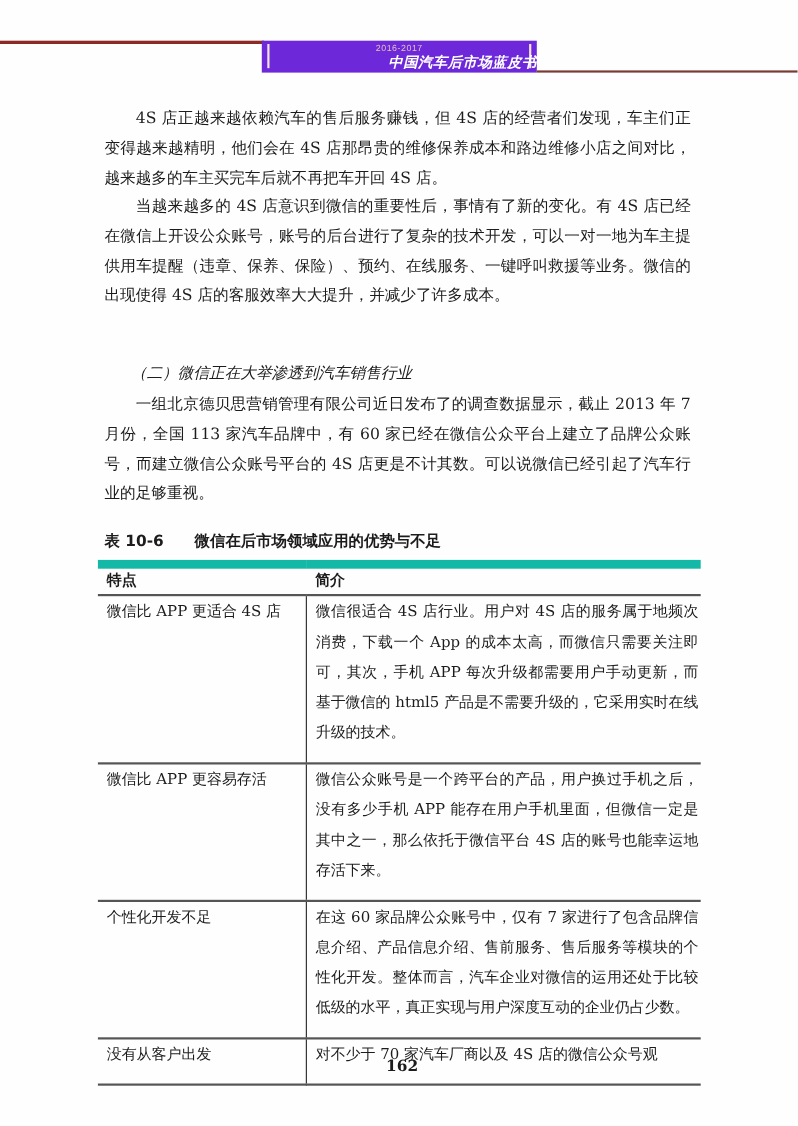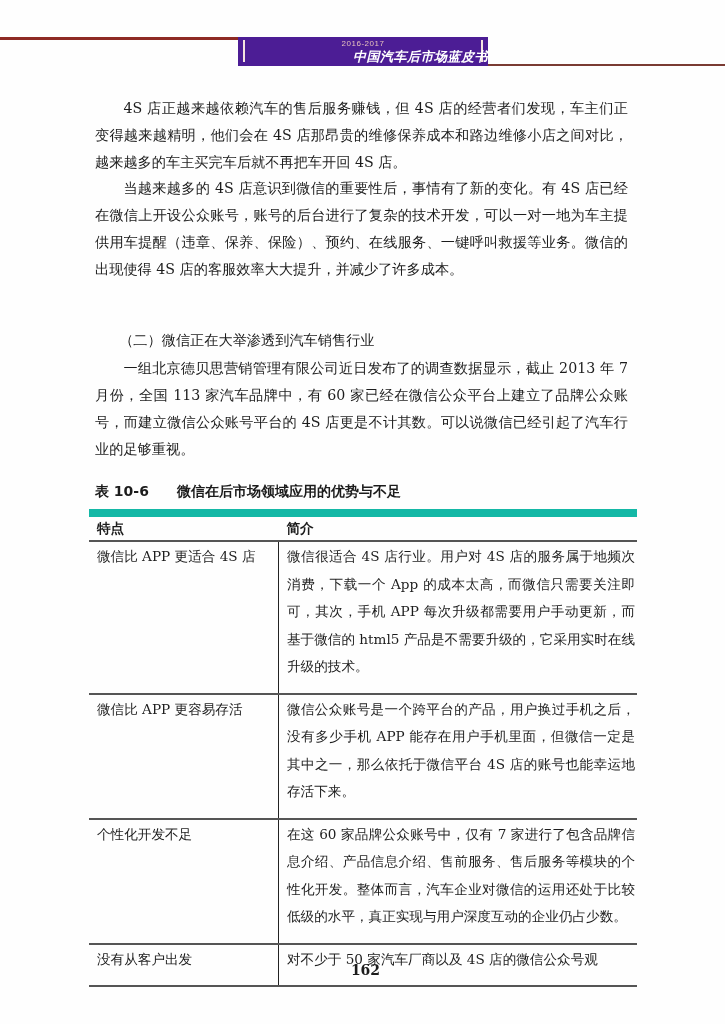--- a/index.html
+++ b/index.html
@@ -3,36 +3,36 @@
 <meta charset="utf-8">
 <style>
   html, body { margin: 0; padding: 0; }
   body {
     width: 725px; height: 1024px; background: #fefefe; position: relative; overflow: hidden;
     font-family: "DejaVu Serif", "Liberation Serif", serif; color: #1c1c1c;
   }
   .hdr-line-left { position: absolute; left: 0; top: 37px; width: 240px; height: 3px; background: #8e2a24; }
   .hdr-line-right { position: absolute; left: 488px; top: 64px; width: 237px; height: 2px; background: #7a3b33; }
   .hdr-box {
-    position: absolute; left: 238px; top: 37px; width: 250px; height: 29px; background: #4c1d95;
+    position: absolute; left: 238px; top: 37px; width: 250px; height: 29px; background: #6d28d9;
     box-sizing: border-box;
   }
   .hdr-box .bar { position: absolute; top: 3px; width: 2px; height: 22px; background: #f4e3e0; }
   .hdr-box .bar.l { left: 5px; }
   .hdr-box .bar.r { right: 5px; }
   .hdr-year { position: absolute; left: 0; right: 0; top: 2px; text-align: center; font-family: "Liberation Sans", sans-serif; font-size: 8px; color: #e7c2bd; letter-spacing: 0.5px; }
   .hdr-title { position: absolute; left: 0; right: 0; top: 11px; text-align: right; font-family: "DejaVu Sans", sans-serif; font-size: 13px; font-weight: bold; font-style: italic; color: #ffffff; letter-spacing: 0.5px; }
 
   .body-text { position: absolute; left: 95px; width: 533px; font-size: 14.2px; line-height: 27px; text-align: justify; }
   .p1 { top: 95px; }
   .p2 { top: 175px; }
   .sub { top: 327px; }
   .p3 { top: 355px; }
   .indent { text-indent: 2em; }
-  .sub-indent { text-indent: 1.7em; }
+  .sub-indent { text-indent: 1.7em; font-style: italic; }
 
   .tcap { position: absolute; left: 95px; top: 483px; font-size: 14px; font-weight: bold; font-family: "DejaVu Sans", sans-serif; }
   .tcap .no { margin-right: 28px; }
 
   table.t {
     position: absolute; left: 89px; top: 509px; width: 548px; border-collapse: collapse;
     font-size: 13.6px; line-height: 27.5px;
   }
   table.t th, table.t td { vertical-align: top; text-align: left; padding: 0 6px 0 8px; }
   table.t thead th { font-weight: bold; font-family: "DejaVu Sans", sans-serif; font-size: 13.6px; height: 23px; line-height: 23px; border-top: 8px solid #14b8a6; border-bottom: 2px solid #555; }
@@ -81,18 +81,18 @@
     <tr>
       <td class="c1">微信比 APP 更容易存活</td>
       <td class="c2">微信公众账号是一个跨平台的产品，用户换过手机之后，没有多少手机 APP 能存在用户手机里面，但微信一定是其中之一，那么依托于微信平台 4S 店的账号也能幸运地存活下来。</td>
     </tr>
     <tr>
       <td class="c1">个性化开发不足</td>
       <td class="c2">在这 60 家品牌公众账号中，仅有 7 家进行了包含品牌信息介绍、产品信息介绍、售前服务、售后服务等模块的个性化开发。整体而言，汽车企业对微信的运用还处于比较低级的水平，真正实现与用户深度互动的企业仍占少数。</td>
     </tr>
     <tr>
       <td class="c1">没有从客户出发</td>
-      <td class="c2">对不少于 50 家汽车厂商以及 4S 店的微信公众号观</td>
+      <td class="c2">对不少于 70 家汽车厂商以及 4S 店的微信公众号观</td>
     </tr>
   </tbody>
 </table>
 
 <div class="pageno">162</div>
 
 </body></html>

